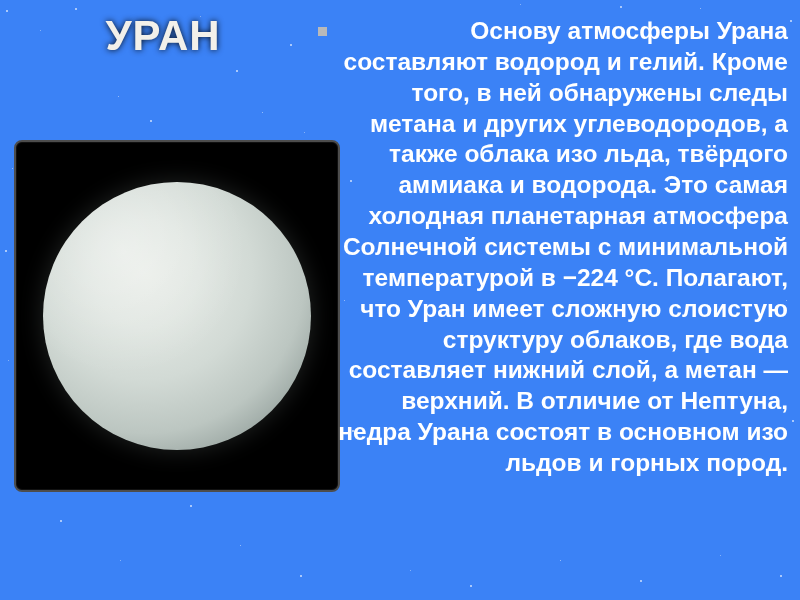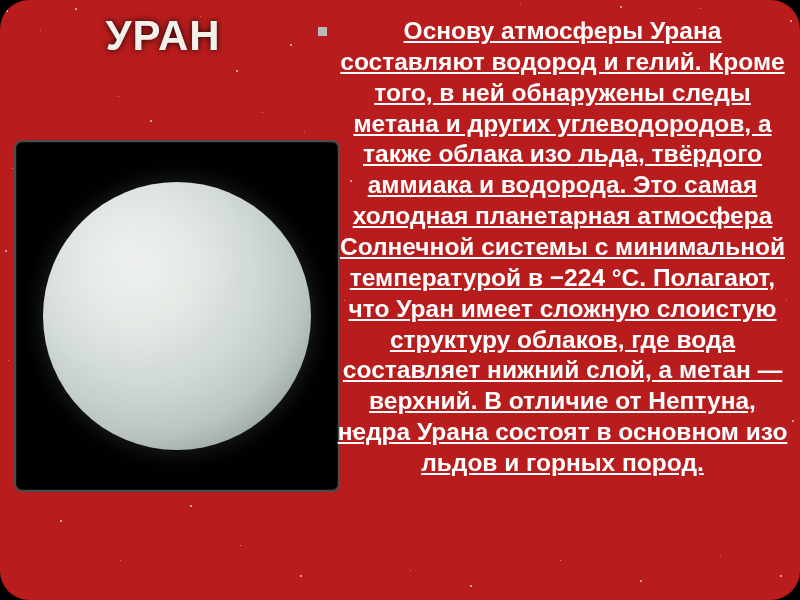--- a/index.html
+++ b/index.html
@@ -10,23 +10,22 @@
   body {
     width: 800px;
     height: 600px;
     overflow: hidden;
     font-family: "Liberation Sans", sans-serif;
   }
   .slide {
     position: relative;
     width: 800px;
     height: 600px;
-    background: #b91c1c;
+    background: #3b82f6;
     overflow: hidden;
-    border-radius: 29px;
   }
   
   .stars {
     position: absolute;
     inset: 0;
     pointer-events: none;
   }
   .star {
     position: absolute;
     background: #ffffff;
@@ -99,22 +98,21 @@
   }
   .bullet-marker {
     flex: 0 0 auto;
     width: 9px;
     height: 9px;
     background: #b9b9b9;
     margin: 11px 10px 0 0;
   }
   .bullet-text {
     flex: 1 1 auto;
-    text-align: center;
-    text-decoration: underline;
+    text-align: right;
   }
 </style>
 </head>
 <body>
 
 <div class="slide">
 
   <div class="stars">
     <div class="star" style="left:6px;  top:10px;  width:2px; height:2px;"></div>
     <div class="star" style="left:40px; top:30px;  width:1px; height:1px; opacity:.5;"></div>

